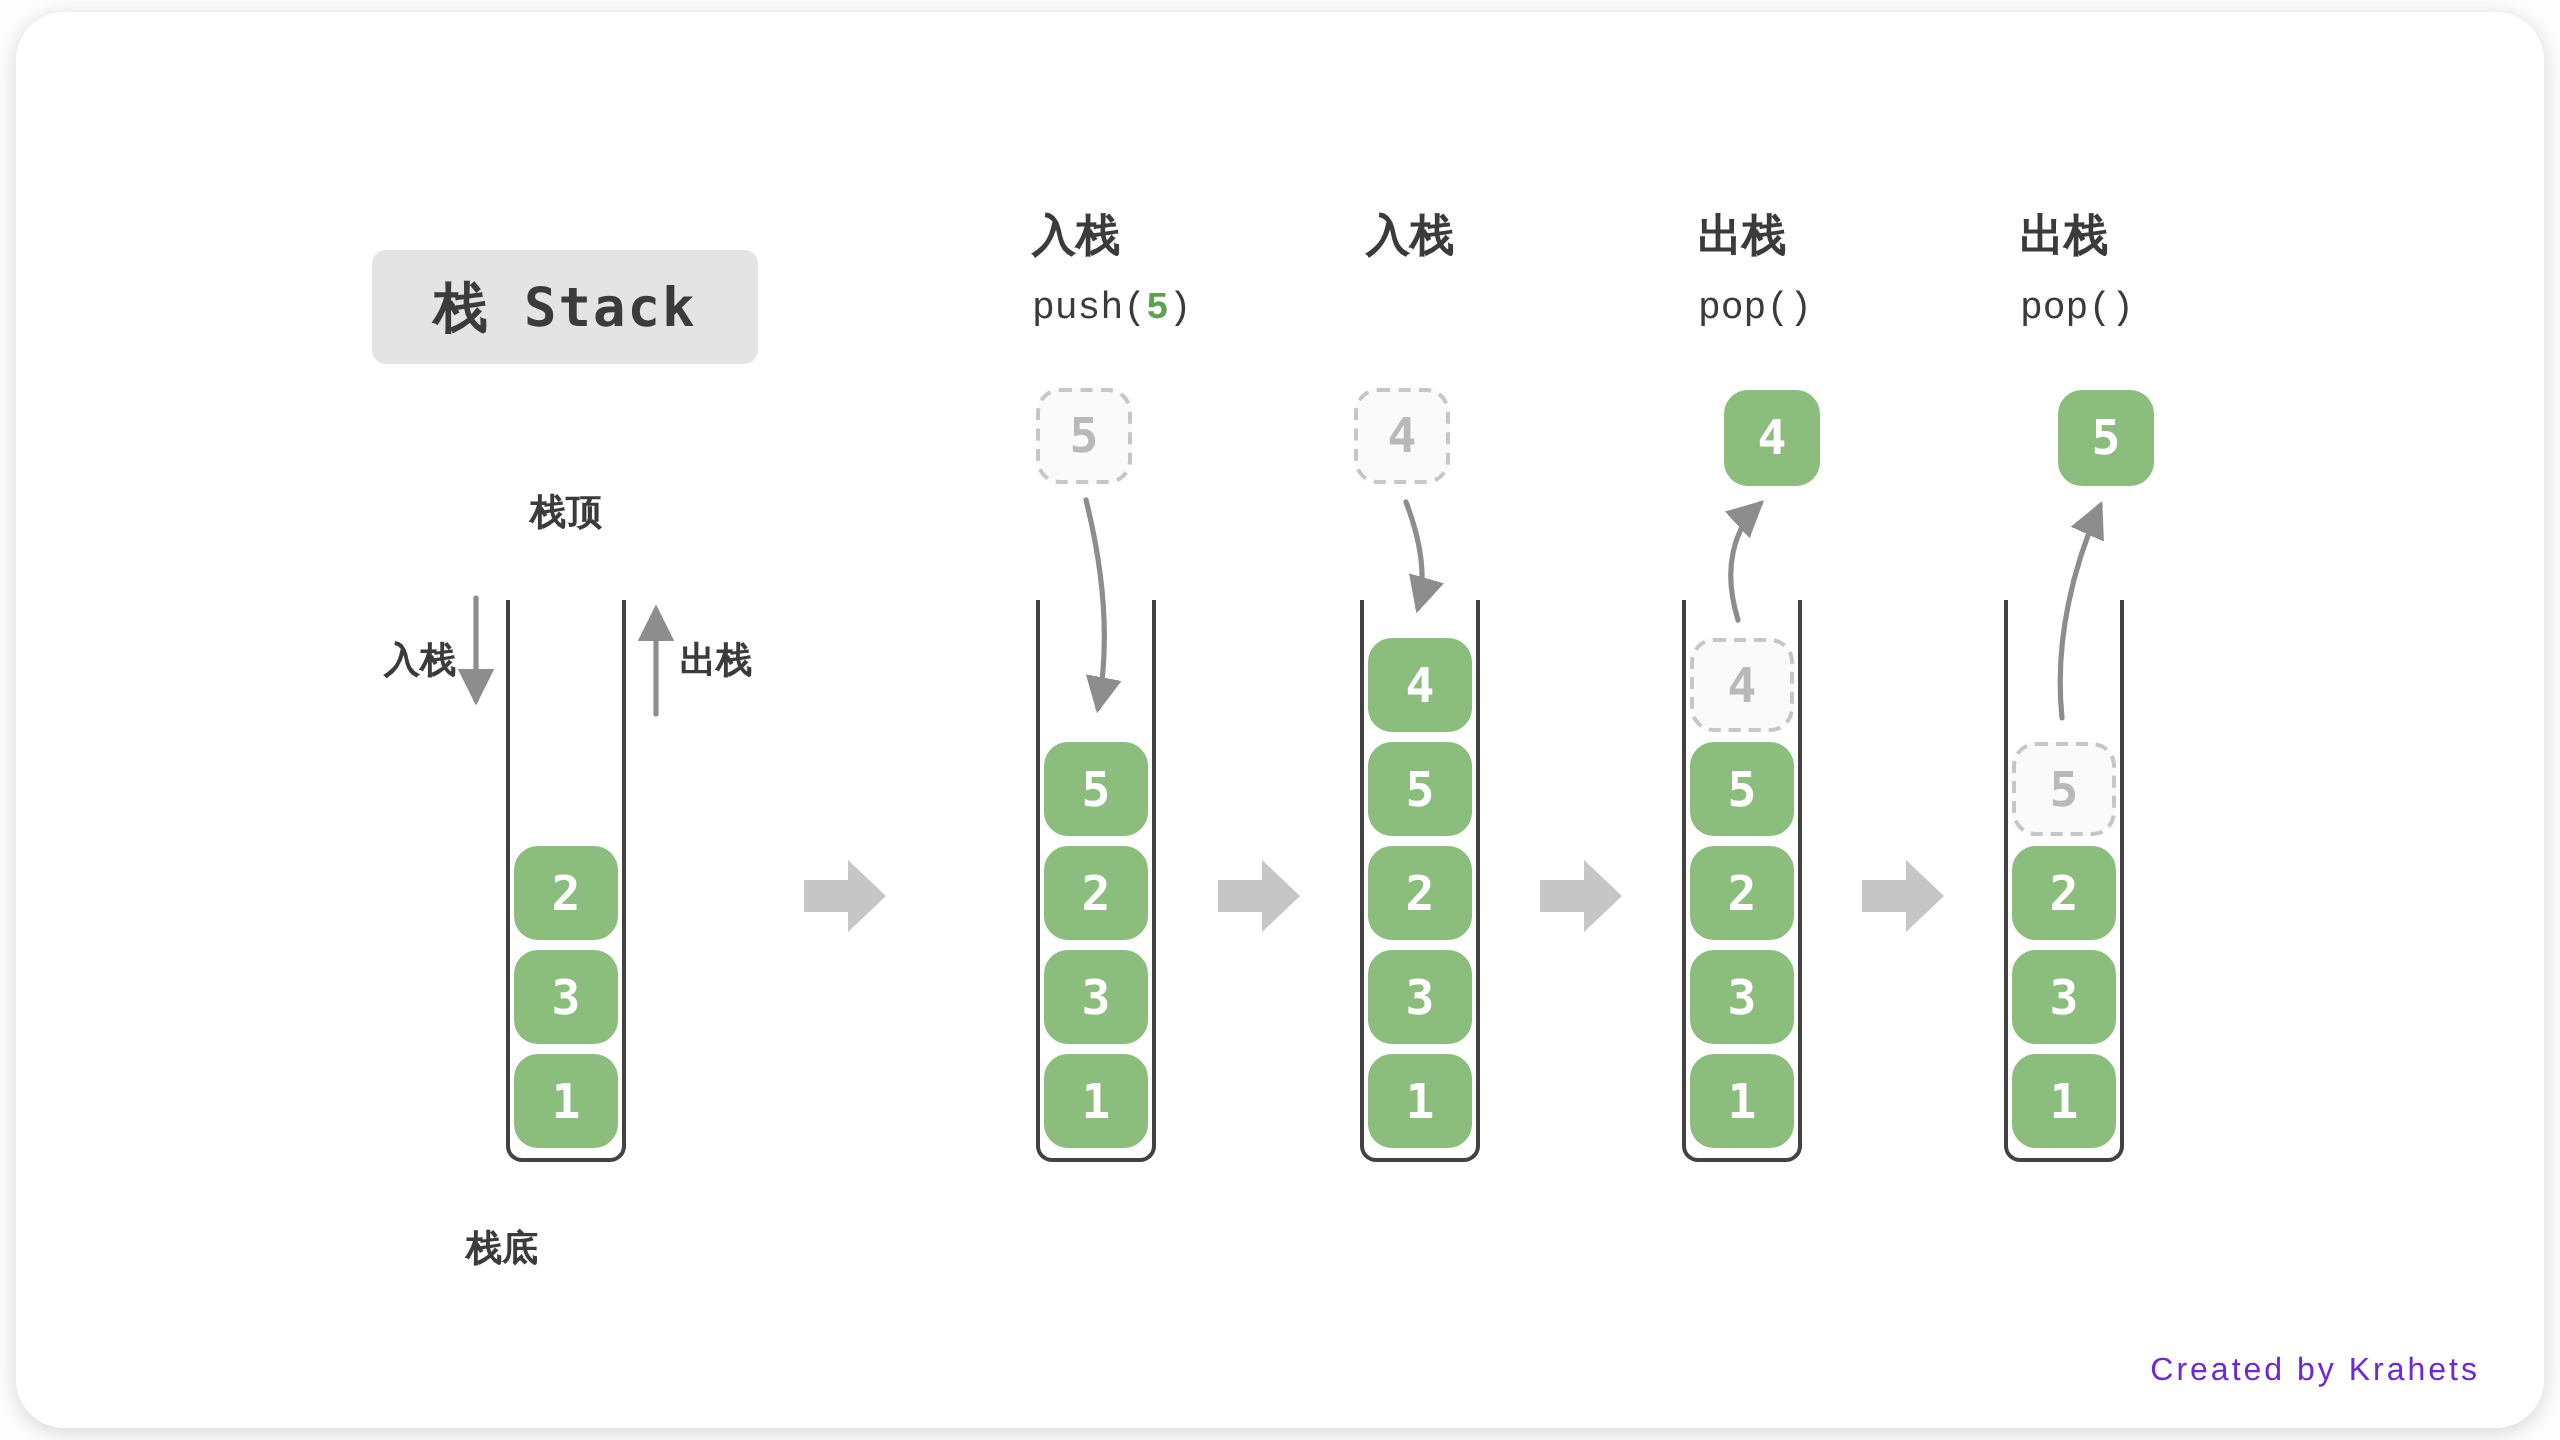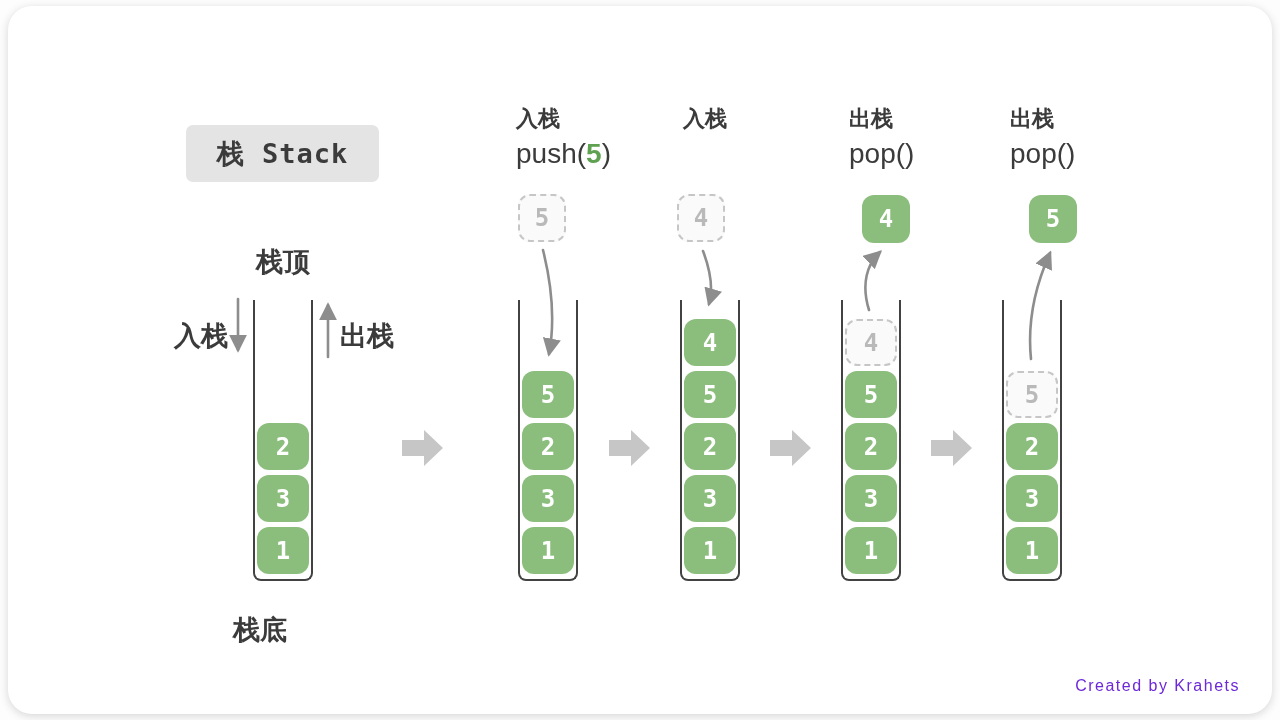--- a/index.html
+++ b/index.html
@@ -16,22 +16,22 @@
   .title-badge{
     position:absolute;left:186px;top:125px;width:193px;height:57px;
     background:#e4e4e4;border-radius:7px;
     display:flex;align-items:center;justify-content:center;
     font-family:"DejaVu Sans Mono","DejaVu Sans",sans-serif;
     font-size:27px;font-weight:700;letter-spacing:1px;color:#3b3b3b;
   }
   .op{position:absolute;top:106px;width:160px;}
   .op .zh{font-size:22px;font-weight:700;line-height:26px;}
   .op .code{
-    margin-top:9px;font-family:Liberation Sans, sans-serif;
-    font-size:28px;line-height:26px;white-space:nowrap;
+    margin-top:9px;font-family:Liberation Mono, monospace;
+    font-size:19px;line-height:26px;white-space:nowrap;
   }
   .op .code .arg{color:#5ea150;font-weight:700;}
   .op1{left:516px;} .op2{left:683px;} .op3{left:849px;} .op4{left:1010px;}
 
   .stack{
     position:absolute;top:300px;width:60px;height:281px;
     border-left:2px solid #424242;border-right:2px solid #424242;
     border-bottom:2px solid #424242;border-radius:0 0 8px 8px;
     display:flex;flex-direction:column;justify-content:flex-end;align-items:center;
     gap:5px;padding-bottom:5px;background:transparent;
@@ -51,21 +51,21 @@
     position:absolute;width:48px;height:48px;border-radius:12px;
     display:flex;align-items:center;justify-content:center;
     font-family:"DejaVu Sans Mono","Liberation Mono",monospace;
     font-size:24px;font-weight:700;
   }
   .float-box.ghost{background:#fafafa;border:2px dashed #c6c6c6;color:#b9b9b9;}
   .float-box.solid{background:#8bbe7d;color:#ffffff;}
   .fb1{left:518px;top:194px;} .fb2{left:677px;top:194px;}
   .fb3{left:862px;top:195px;} .fb4{left:1029px;top:195px;}
 
-  .side-label{position:absolute;font-size:27px;font-weight:700;color:#3b3b3b;}
+  .side-label{position:absolute;font-size:18px;font-weight:700;color:#3b3b3b;}
   .lbl-top{left:233px;top:244px;width:100px;text-align:center;}
   .lbl-bottom{left:233px;top:612px;width:100px;text-align:left;}
   .lbl-push{left:146px;top:318px;width:82px;text-align:right;}
   .lbl-pop{left:340px;top:318px;width:82px;text-align:left;}
 
   svg.overlay{position:absolute;left:0;top:0;width:1280px;height:720px;pointer-events:none;}
 
   .watermark{
     position:absolute;right:40px;bottom:25px;
     font-family:Liberation Sans, sans-serif;

